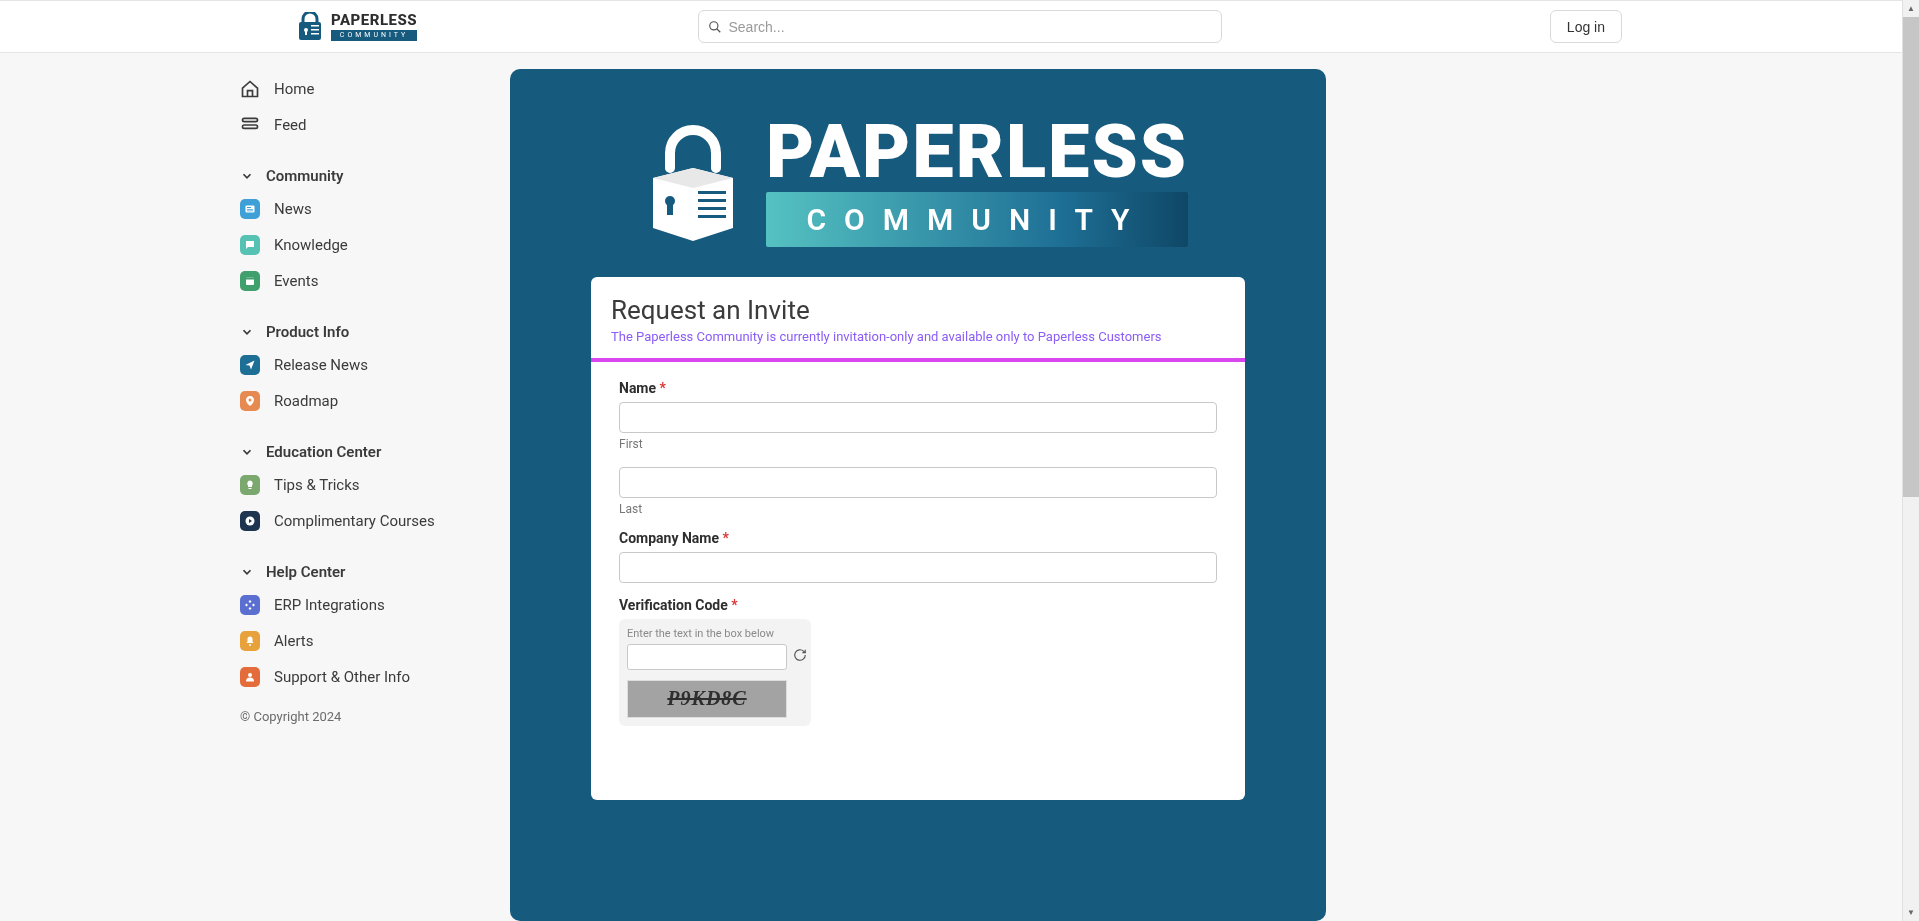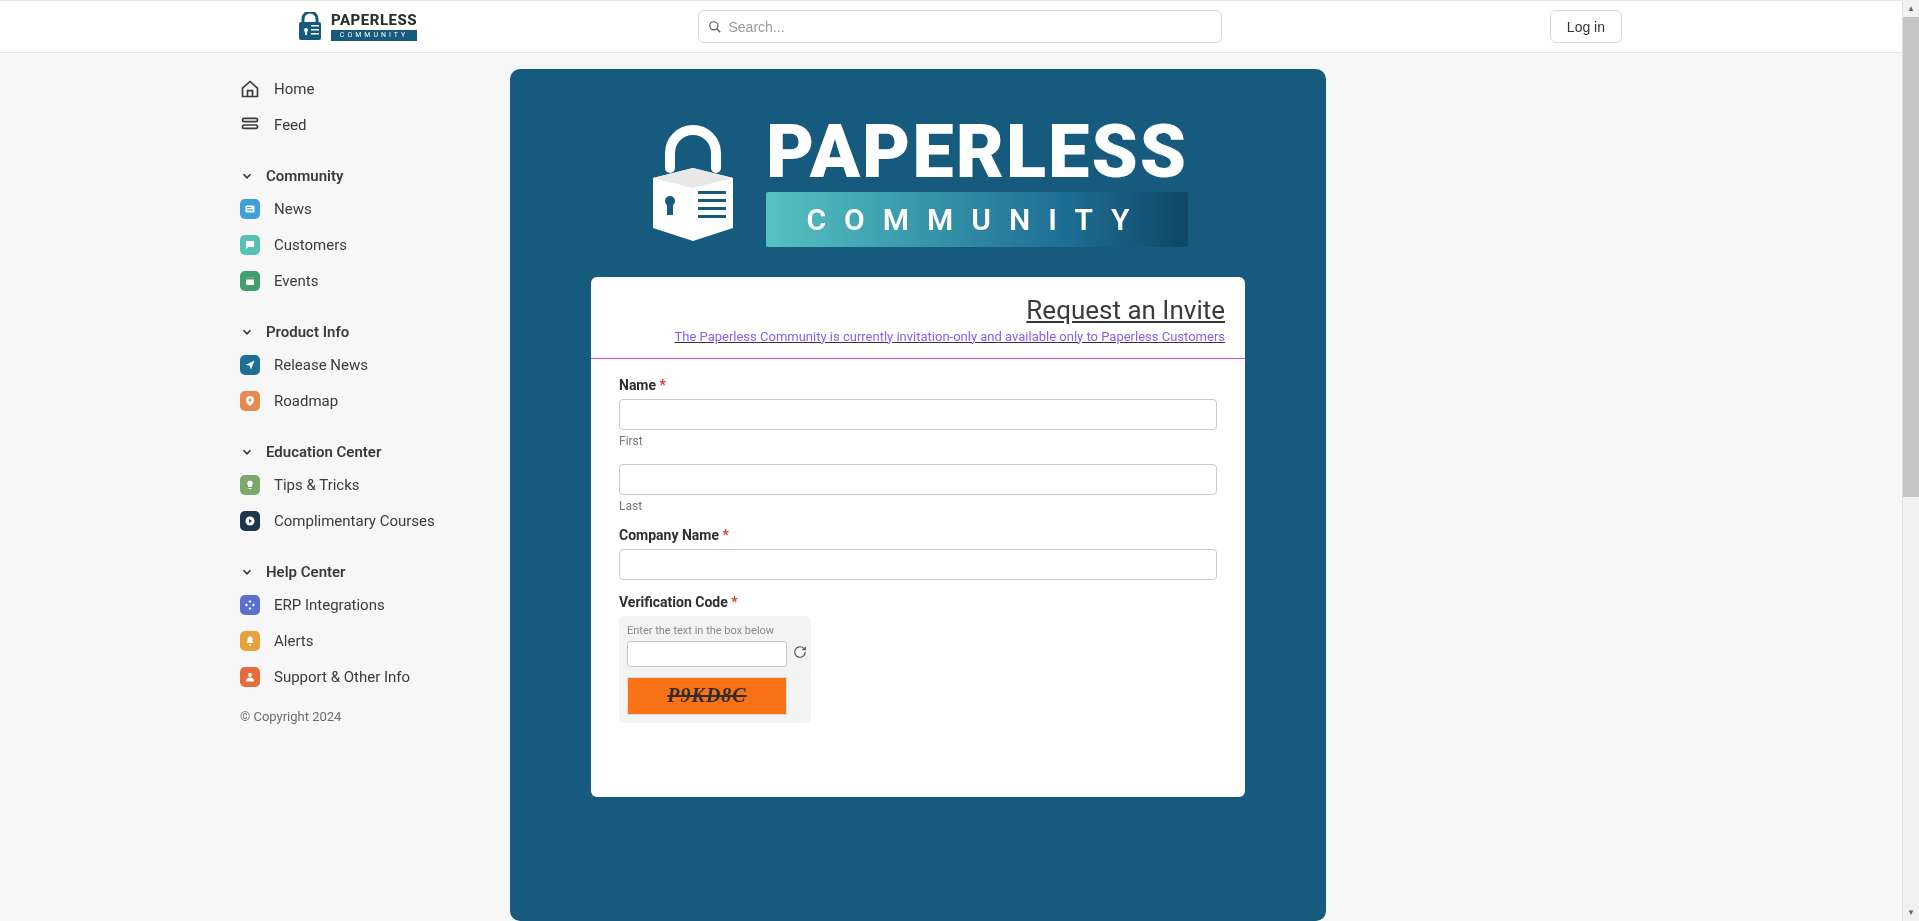--- a/index.html
+++ b/index.html
@@ -186,24 +186,23 @@
   }
 
   .form-panel {
     background: #fff;
     border-radius: 6px;
     width: 654px;
     margin: 10px auto 0 auto;
     padding: 18px 0 60px 0;
   }
   .form-header {
-    text-align: right;
+    text-align: left;
     padding: 0 20px 14px 20px;
-    border-bottom: 1px solid #d946ef;
-    text-decoration: underline;
+    border-bottom: 4px solid #d946ef;
   }
   .form-title {
     font-size: 26px;
     font-weight: 400;
     color: #3b3b3b;
   }
   .form-subtitle {
     font-size: 13px;
     color: #8b5cf6;
     margin-top: 4px;
@@ -256,21 +255,21 @@
     height: 26px;
     border: 1px solid #c9c9c9;
     border-radius: 3px;
     background: #fff;
   }
   .refresh-ico { cursor: pointer; color: #555; }
   .captcha-img {
     margin-top: 10px;
     width: 160px;
     height: 38px;
-    background: #f97316;
+    background: #a3a3a3;
     border: 1px solid #ddd;
     display: flex;
     align-items: center;
     justify-content: center;
     font-family: "Comic Sans MS", cursive;
     font-size: 20px;
     font-style: italic;
     font-weight: 700;
     letter-spacing: 1px;
     text-decoration: line-through;
@@ -375,21 +374,21 @@
             </svg>
         </span>
         <span>News</span>
       </div>
       <div class="nav-item">
         <span class="rounded-ico" style="background:#55c2b4">
           <svg width="12" height="12" viewBox="0 0 24 24" fill="#fff">
               <path d="M4 4h16v12H8l-4 4z"></path>
             </svg>
         </span>
-        <span>Customers</span>
+        <span>Knowledge</span>
       </div>
       <div class="nav-item">
         <span class="rounded-ico" style="background:#3fa06e">
           <svg width="12" height="12" viewBox="0 0 24 24" fill="#fff">
               <rect x="4" y="5" width="16" height="15" rx="2"></rect>
               <rect x="4" y="5" width="16" height="4" fill="#3fa06e"></rect>
             </svg>
         </span>
         <span>Events</span>
       </div>

